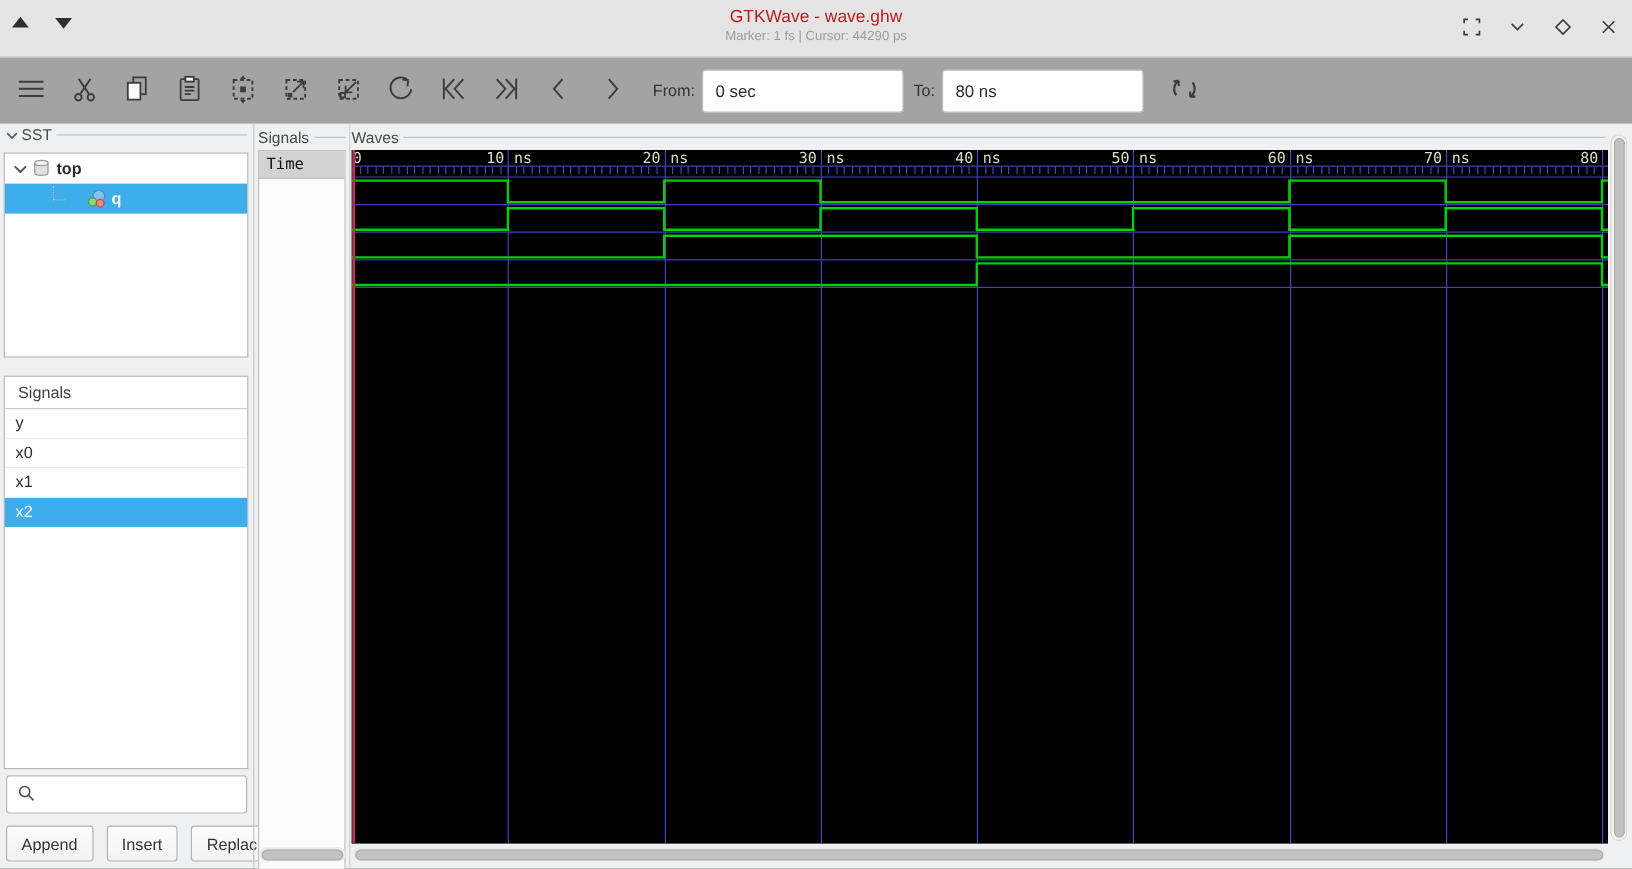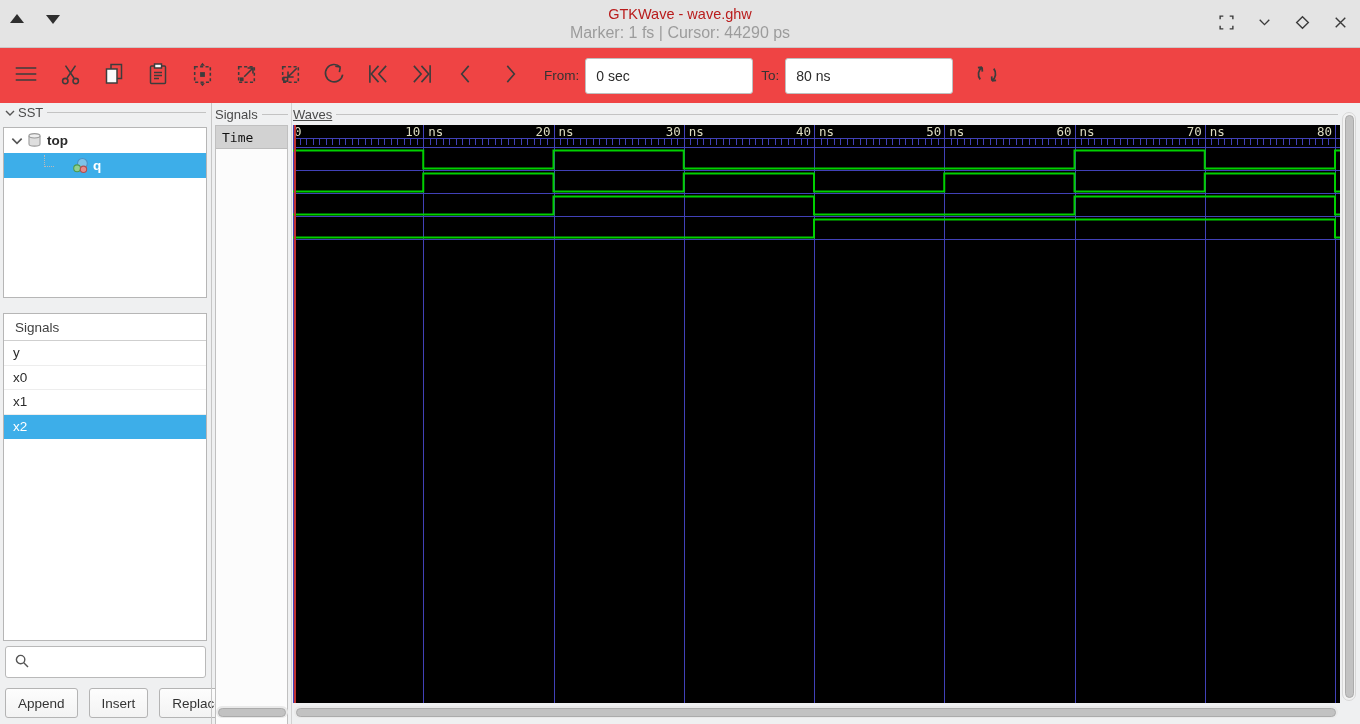--- a/index.html
+++ b/index.html
@@ -7,27 +7,27 @@
   body { font-family:"Liberation Sans","DejaVu Sans",sans-serif; background:#eff0f1; position:relative; font-size:13px; color:#2b2b2b; }
 
   
   .titlebar { position:absolute; left:0; top:0; width:1360px; height:48px; background:#e4e4e4; border-bottom:1px solid #c9c9c9; }
   .tb-arrows { position:absolute; left:10px; top:14px; display:flex; gap:22px; }
   .tri { width:0; height:0; cursor:default; }
   .tri-up   { border-left:7px solid transparent; border-right:7px solid transparent; border-bottom:9px solid #2e2e2e; }
   .tri-down { border-left:7px solid transparent; border-right:7px solid transparent; border-top:9px solid #2e2e2e; margin-top:1px;}
   .tb-center { position:absolute; left:0; right:0; top:6px; text-align:center; }
   .tb-title { font-size:14.5px; color:#b91c1c; }
-  .tb-sub { font-size:16px; color:#9c9c9c; margin-top:2px; }
+  .tb-sub { font-size:11px; color:#9c9c9c; margin-top:2px; }
   .tb-controls { position:absolute; right:8px; top:12px; display:flex; gap:14px; align-items:center; }
   .winbtn { width:24px; height:24px; display:flex; align-items:center; justify-content:center; }
   .winbtn svg { stroke:#3a3a3a; fill:none; stroke-width:1.3; }
 
   
-  .toolbar { position:absolute; left:0; top:48px; width:1360px; height:55px; background:#ef4444; display:flex; align-items:center; }
+  .toolbar { position:absolute; left:0; top:48px; width:1360px; height:55px; background:#a3a3a3; display:flex; align-items:center; }
   .tbtn { width:44px; height:40px; display:flex; align-items:center; justify-content:center; flex:0 0 auto; }
   .tbtn svg { stroke:#3c3c3c; fill:none; stroke-width:1.5; }
   #toolbar-icons { display:flex; margin-left:4px; }
   .range-fields { display:flex; align-items:center; margin-left:4px; }
   .range-label { font-size:13.5px; color:#333; margin:0 6px 0 8px; }
   .range-input { width:168px; height:36px; border:1px solid #bfbfbf; border-radius:3px; background:#fff; font-size:14px; color:#2b2b2b; padding:0 10px; font-family:"Liberation Sans",sans-serif; }
   .reload-wrap { margin-left:12px; }
 
   
   .frame-label { position:absolute; font-size:13px; color:#4a4a4a; display:flex; align-items:center; }
@@ -263,21 +263,21 @@
   <span>Signals</span>
   <span class="line"></span>
 </div>
 <div class="namesbox">
   <div class="names-header">Time</div>
 </div>
 <div class="hscroll" style="left:216px; top:706px; width:72px;">
     <div class="thumb"></div>
   </div>
 
-<div class="frame-label" style="left:293px; top:107px; width:1045px;text-decoration:underline;">
+<div class="frame-label" style="left:293px; top:107px; width:1045px;">
   <span>Waves</span>
   <span class="line"></span>
 </div>
 <div class="wavecanvas" id="wave-canvas">
     <svg width="1047" height="578" xmlns="http://www.w3.org/2000/svg">
       <line x1="0.5" y1="0" x2="0.5" y2="578" stroke="#4141b8" stroke-width="1"></line>
       <line x1="130.5" y1="0" x2="130.5" y2="578" stroke="#4141b8" stroke-width="1"></line>
       <line x1="261.5" y1="0" x2="261.5" y2="578" stroke="#4141b8" stroke-width="1"></line>
       <line x1="391.5" y1="0" x2="391.5" y2="578" stroke="#4141b8" stroke-width="1"></line>
       <line x1="521.5" y1="0" x2="521.5" y2="578" stroke="#4141b8" stroke-width="1"></line>

